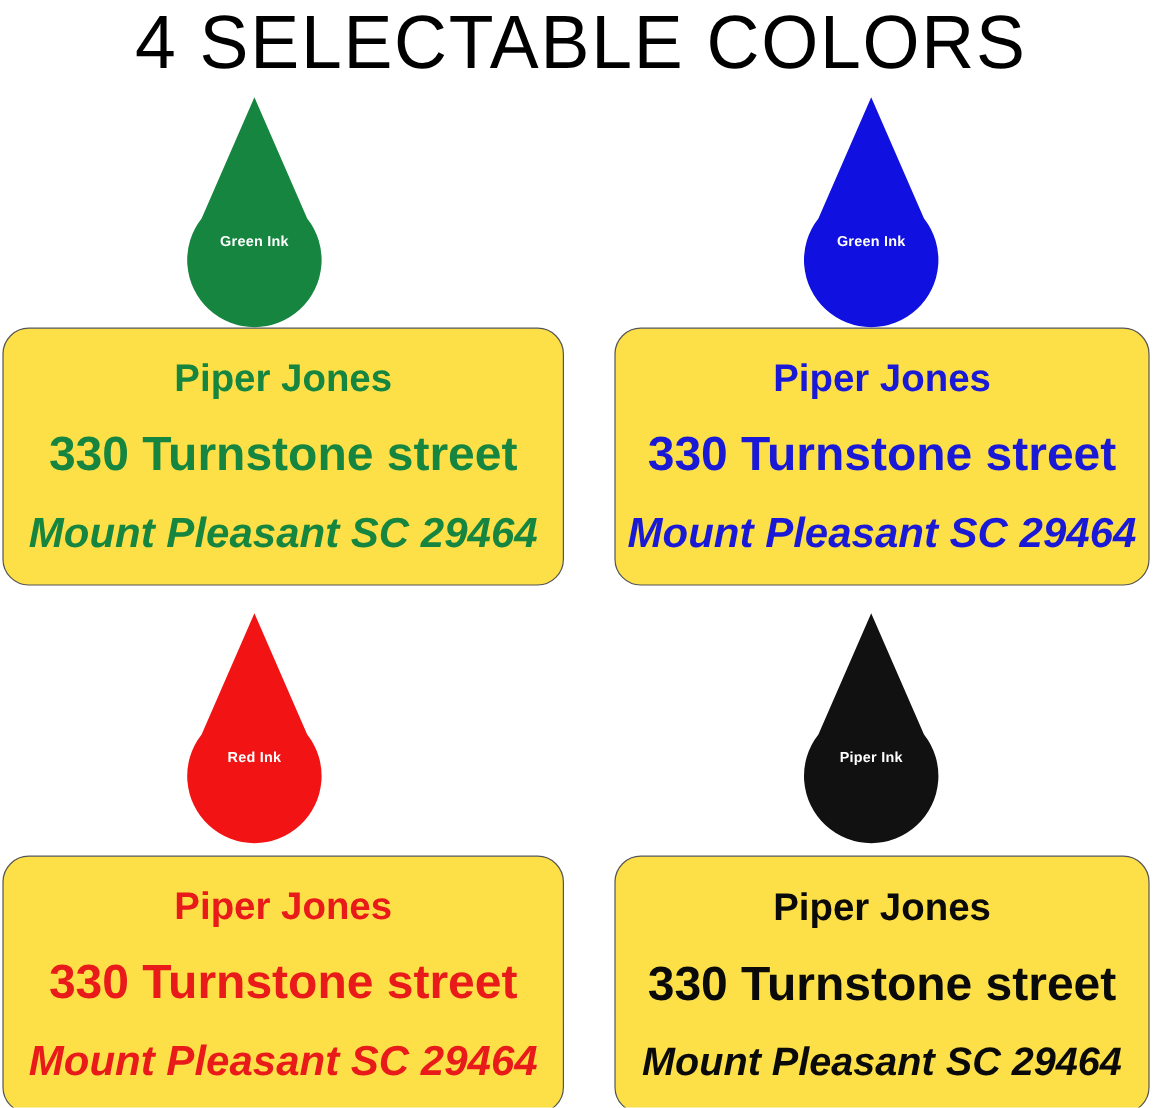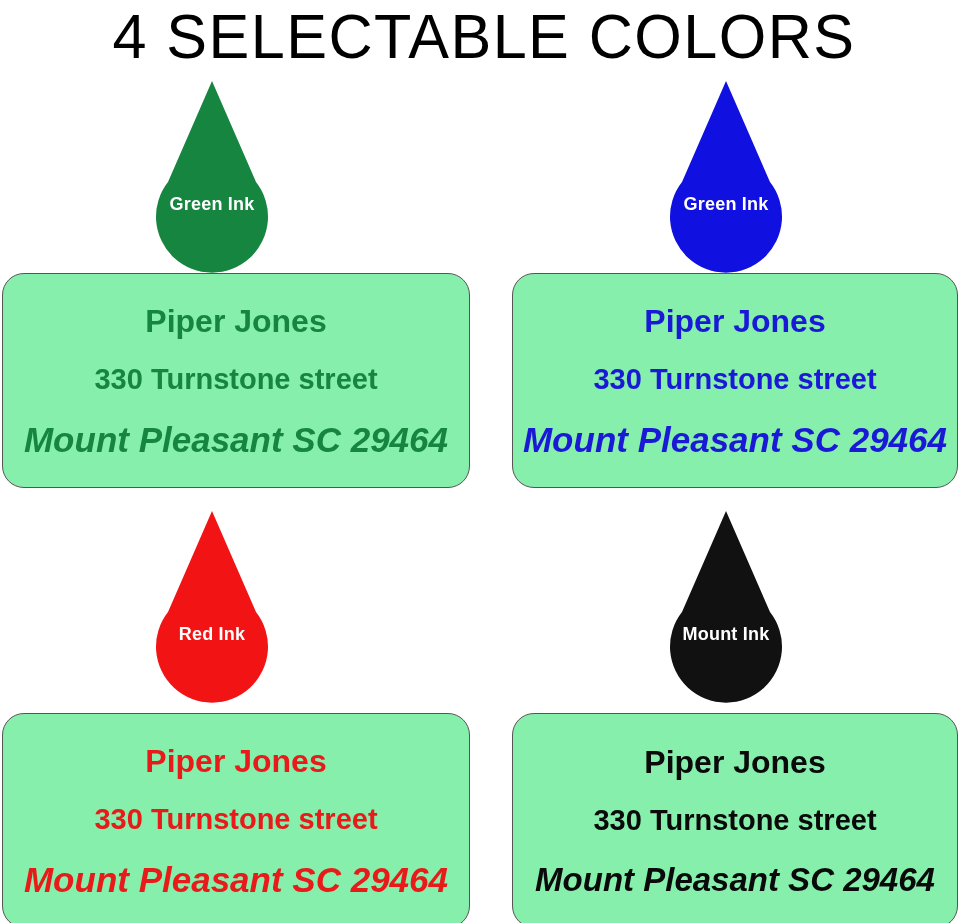--- a/index.html
+++ b/index.html
@@ -64,31 +64,31 @@
     overflow: visible;
   }
   .drop-label {
     position: absolute;
     left: 0;
     width: 120px;
     top: 116px;
     text-align: center;
     font-family: "Liberation Sans", sans-serif;
     font-weight: 700;
-    font-size: 18px;
+    font-size: 12px;
     color: #ffffff;
     letter-spacing: 0.2px;
     white-space: nowrap;
     pointer-events: none;
   }
 
   
   .label-card {
     position: absolute;
-    background: #86efac;
+    background: #fde047;
     border: 1.6px solid #555555;
     border-radius: 22px;
     box-sizing: border-box;
     display: flex;
     flex-direction: column;
     justify-content: center;
     align-items: center;
   }
   .card-tl { left: 2px;   top: 273px; width: 468px; height: 215px; }
   .card-tr { left: 512px; top: 273px; width: 446px; height: 215px; }
@@ -96,21 +96,21 @@
   .card-br { left: 512px; top: 713px; width: 446px; height: 215px; }
 
   .addr-line {
     font-family: "Liberation Sans", sans-serif;
     font-weight: 700;
     white-space: nowrap;
     text-align: center;
     line-height: 1.0;
   }
   .addr-name   { font-size: 32px; margin-bottom: 28px; }
-  .addr-street { font-size: 29px; margin-bottom: 28px; }
+  .addr-street { font-size: 40px; margin-bottom: 28px; }
   .addr-city   { font-size: 34px; font-style: italic; }
 
   
   .card-tl .addr-city,
   .card-bl .addr-city { font-size: 35px; letter-spacing: 0px; }
   .card-tr .addr-city { font-size: 35px; }
   .card-br .addr-city { font-size: 33px; }
 </style>
 </head>
 <body>
@@ -160,21 +160,21 @@
   <div class="addr-line addr-name" style="color:#e81a1a">Piper Jones</div>
   <div class="addr-line addr-street" style="color:#e81a1a">330 Turnstone street</div>
   <div class="addr-line addr-city" style="color:#e81a1a">Mount Pleasant SC 29464</div>
 </div>
 
 <div class="color-block col-right row-bottom">
   <div class="drop-wrap drop-shift-right">
     <svg class="drop-svg" viewBox="0 0 120 180">
       <path d="M60 3 L104 104 A 56 56 0 1 1 16 104 Z" fill="#111111"></path>
     </svg>
-    <div class="drop-label">Mount Ink</div>
+    <div class="drop-label">Piper Ink</div>
   </div>
 </div>
 
 <div class="label-card card-br">
   <div class="addr-line addr-name" style="color:#0a0a0a">Piper Jones</div>
   <div class="addr-line addr-street" style="color:#0a0a0a">330 Turnstone street</div>
   <div class="addr-line addr-city" style="color:#0a0a0a">Mount Pleasant SC 29464</div>
 </div>
 
 </body></html>

